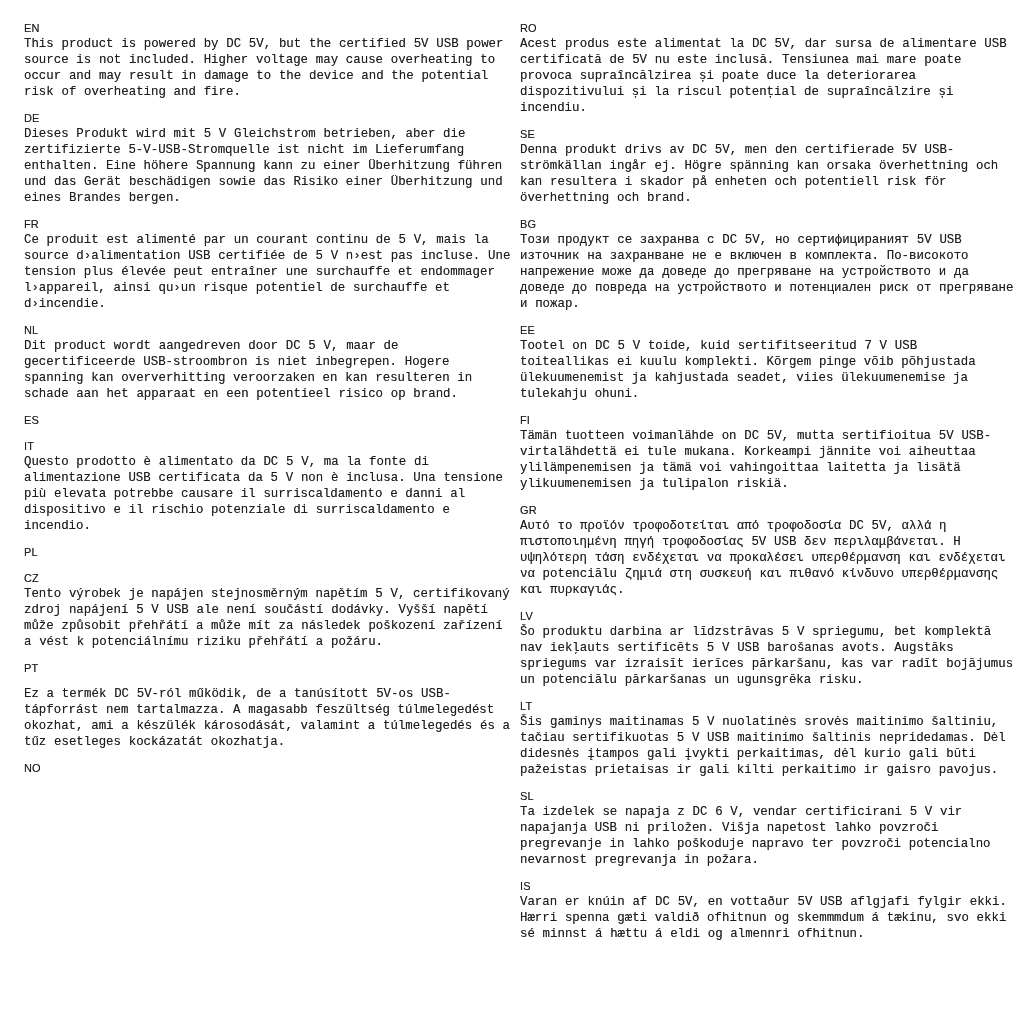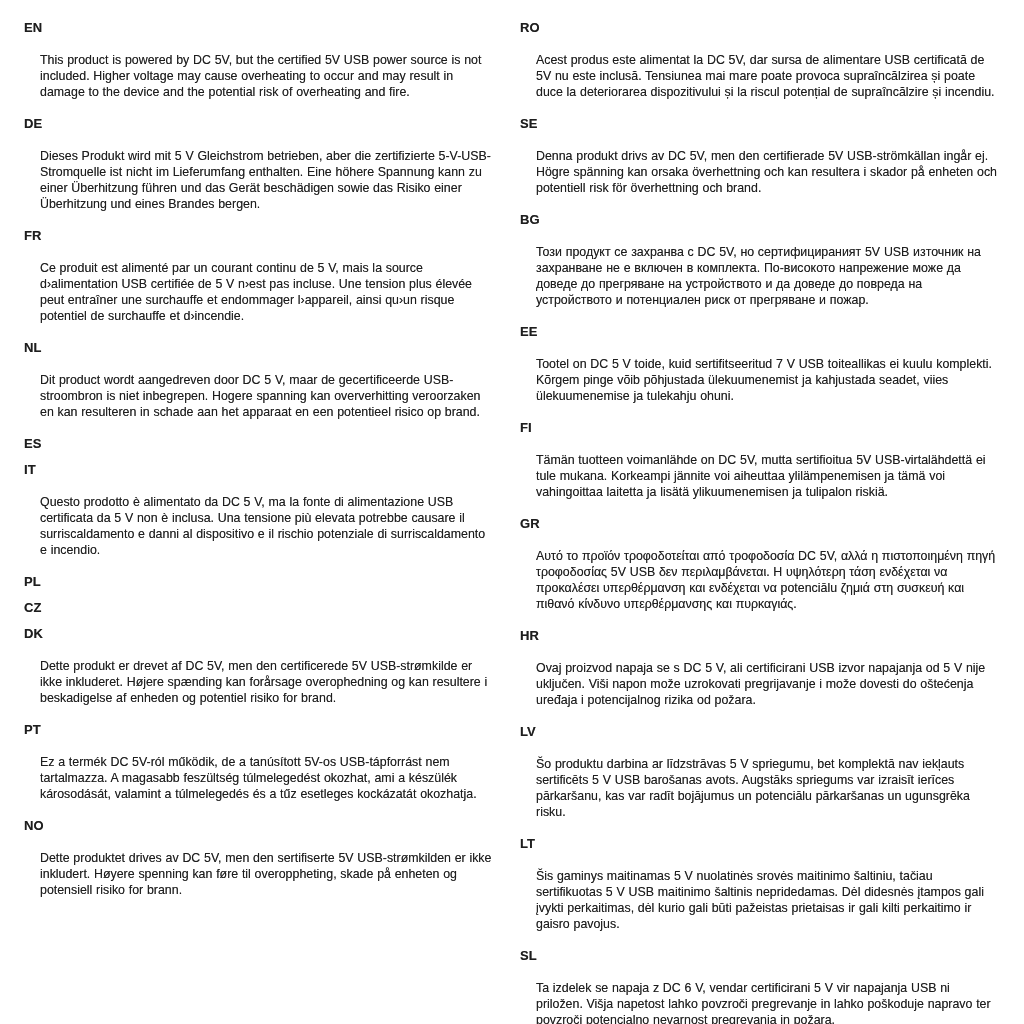--- a/index.html
+++ b/index.html
@@ -27,32 +27,33 @@
     text-shadow: 0 0 0.45px rgba(30,30,30,0.55);
   }
   .col {
     min-width: 0;
   }
   .lang-section {
     margin: 0 0 10px 0;
   }
   .lang-code {
     margin: 0;
-    font-size: 13px;
+    font-size: 11px;
     line-height: 16px;
-    font-weight: 700;
+    font-weight: 400;
     letter-spacing: 0.1px;
   }
   .lang-text {
-    margin: 16px;
+    margin: 0;
     font-size: 12.4px;
     line-height: 16px;
     font-weight: 400;
     text-align: left;
     word-spacing: 0.3px;
+    font-family: Liberation Mono, monospace;
   }
 </style>
 </head>
 <body>
 
 <div class="page">
 
   <div class="col">
     <section class="lang-section">
       <h2 class="lang-code">EN</h2>
@@ -75,34 +76,30 @@
     </section>
     <section class="lang-section">
       <h2 class="lang-code">IT</h2>
       <p class="lang-text">Questo prodotto è alimentato da DC 5 V, ma la fonte di alimentazione USB certificata da 5 V non è inclusa. Una tensione più elevata potrebbe causare il surriscaldamento e danni al dispositivo e il rischio potenziale di surriscaldamento e incendio.</p>
     </section>
     <section class="lang-section">
       <h2 class="lang-code">PL</h2>
     </section>
     <section class="lang-section">
       <h2 class="lang-code">CZ</h2>
-    </section>
-    <section class="lang-section">
-      <h2 class="lang-code">DK</h2>
-      <p class="lang-text">Dette produkt er drevet af DC 5V, men den certificerede 5V USB-strømkilde er ikke inkluderet. Højere spænding kan forårsage overophedning og kan resultere i beskadigelse af enheden og potentiel risiko for brand.</p>
+      <p class="lang-text">Tento výrobek je napájen stejnosměrným napětím 5 V, certifikovaný zdroj napájení 5 V USB ale není součástí dodávky. Vyšší napětí může způsobit přehřátí a může mít za následek poškození zařízení a vést k potenciálnímu riziku přehřátí a požáru.</p>
     </section>
     <section class="lang-section">
       <h2 class="lang-code">PT</h2>
     </section>
     <section class="lang-section">
       <p class="lang-text">Ez a termék DC 5V-ról működik, de a tanúsított 5V-os USB-tápforrást nem tartalmazza. A magasabb feszültség túlmelegedést okozhat, ami a készülék károsodását, valamint a túlmelegedés és a tűz esetleges kockázatát okozhatja.</p>
     </section>
     <section class="lang-section">
       <h2 class="lang-code">NO</h2>
-      <p class="lang-text">Dette produktet drives av DC 5V, men den sertifiserte 5V USB-strømkilden er ikke inkludert. Høyere spenning kan føre til overoppheting, skade på enheten og potensiell risiko for brann.</p>
     </section>
   </div>
 
   <div class="col">
     <section class="lang-section">
       <h2 class="lang-code">RO</h2>
       <p class="lang-text">Acest produs este alimentat la DC 5V, dar sursa de alimentare USB certificată de 5V nu este inclusă. Tensiunea mai mare poate provoca supraîncălzirea și poate duce la deteriorarea dispozitivului și la riscul potențial de supraîncălzire și incendiu.</p>
     </section>
     <section class="lang-section">
       <h2 class="lang-code">SE</h2>
@@ -118,24 +115,20 @@
     </section>
     <section class="lang-section">
       <h2 class="lang-code">FI</h2>
       <p class="lang-text">Tämän tuotteen voimanlähde on DC 5V, mutta sertifioitua 5V USB-virtalähdettä ei tule mukana. Korkeampi jännite voi aiheuttaa ylilämpenemisen ja tämä voi vahingoittaa laitetta ja lisätä ylikuumenemisen ja tulipalon riskiä.</p>
     </section>
     <section class="lang-section">
       <h2 class="lang-code">GR</h2>
       <p class="lang-text">Αυτό το προϊόν τροφοδοτείται από τροφοδοσία DC 5V, αλλά η πιστοποιημένη πηγή τροφοδοσίας 5V USB δεν περιλαμβάνεται. Η υψηλότερη τάση ενδέχεται να προκαλέσει υπερθέρμανση και ενδέχεται να potenciālu ζημιά στη συσκευή και πιθανό κίνδυνο υπερθέρμανσης και πυρκαγιάς.</p>
     </section>
     <section class="lang-section">
-      <h2 class="lang-code">HR</h2>
-      <p class="lang-text">Ovaj proizvod napaja se s DC 5 V, ali certificirani USB izvor napajanja od 5 V nije uključen. Viši napon može uzrokovati pregrijavanje i može dovesti do oštećenja uređaja i potencijalnog rizika od požara.</p>
-    </section>
-    <section class="lang-section">
       <h2 class="lang-code">LV</h2>
       <p class="lang-text">Šo produktu darbina ar līdzstrāvas 5 V spriegumu, bet komplektā nav iekļauts sertificēts 5 V USB barošanas avots. Augstāks spriegums var izraisīt ierīces pārkaršanu, kas var radīt bojājumus un potenciālu pārkaršanas un ugunsgrēka risku.</p>
     </section>
     <section class="lang-section">
       <h2 class="lang-code">LT</h2>
       <p class="lang-text">Šis gaminys maitinamas 5 V nuolatinės srovės maitinimo šaltiniu, tačiau sertifikuotas 5 V USB maitinimo šaltinis nepridedamas. Dėl didesnės įtampos gali įvykti perkaitimas, dėl kurio gali būti pažeistas prietaisas ir gali kilti perkaitimo ir gaisro pavojus.</p>
     </section>
     <section class="lang-section">
       <h2 class="lang-code">SL</h2>
       <p class="lang-text">Ta izdelek se napaja z DC 6 V, vendar certificirani 5 V vir napajanja USB ni priložen. Višja napetost lahko povzroči pregrevanje in lahko poškoduje napravo ter povzroči potencialno nevarnost pregrevanja in požara.</p>

